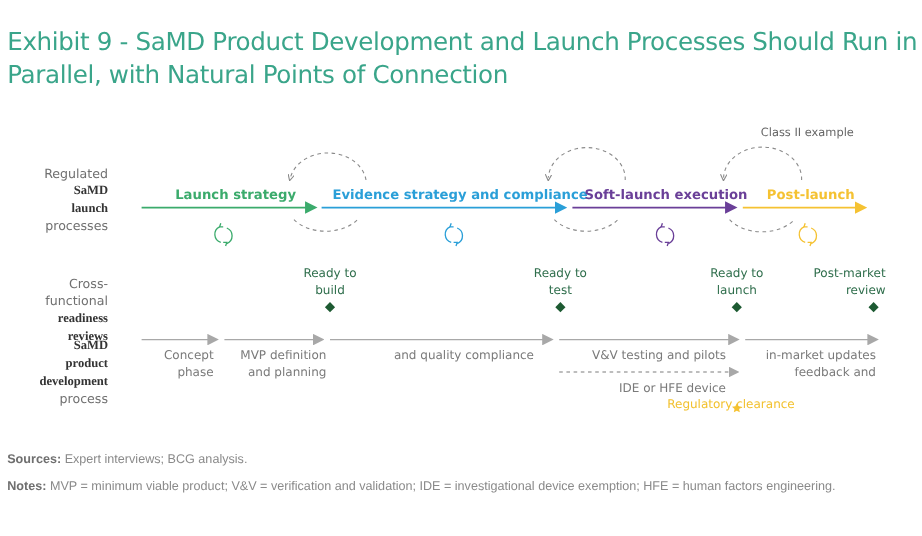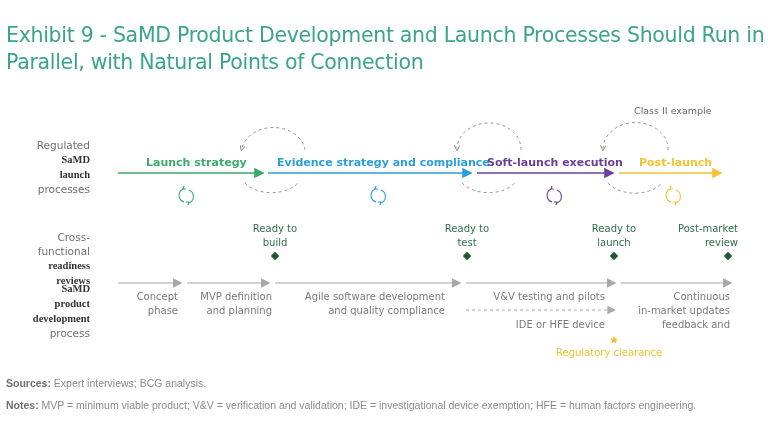--- a/index.html
+++ b/index.html
@@ -6,21 +6,21 @@
   body { width:768px; height:447px; position:relative; overflow:hidden; font-family:"Liberation Sans", sans-serif; }
   .title { position:absolute; left:6px; top:22px; width:760px; color:#3aa58a; font-family:"DejaVu Sans", sans-serif; font-size:20.5px; line-height:27px; letter-spacing:-0.3px; }
   .rowlabel { position:absolute; text-align:right; width:90px; left:0px; font-family:"DejaVu Sans", sans-serif; font-size:10.5px; line-height:14px; color:#707070; }
   .rowlabel b { color:#333; font-weight:bold;font-family:Liberation Serif, serif; }
   .phase { position:absolute; font-family:"DejaVu Sans", sans-serif; font-size:11px; font-weight:bold; white-space:nowrap; }
   .rev { position:absolute; font-family:"DejaVu Sans", sans-serif; font-size:10px; line-height:14px; color:#2f6e4c; text-align:center; white-space:nowrap; }
   .dev { position:absolute; font-family:"DejaVu Sans", sans-serif; font-size:10px; line-height:14px; color:#7a7a7a; text-align:right; white-space:nowrap; }
   .note { position:absolute; left:6px; font-family:"Liberation Sans", sans-serif; font-size:10.5px; color:#8a8a8a; white-space:nowrap; }
   .note b { color:#6f6f6f; font-weight:bold; }
   .classex { position:absolute; left:634px; top:105px; font-family:"DejaVu Sans", sans-serif; font-size:9.5px; color:#666; }
-  .regclear { position:absolute; left:556px; top:347px; font-family:"DejaVu Sans", sans-serif; font-size:10px; color:#f2c12e; white-space:nowrap; }
+  .regclear { position:absolute; left:556px; top:332px; font-family:"DejaVu Sans", sans-serif; font-size:10px; color:#f2c12e; white-space:nowrap; }
   svg.overlay { position:absolute; left:0; top:0; }
 </style>
 </head>
 <body>
 
 <div class="title">Exhibit 9 - SaMD Product Development and Launch Processes Should Run in Parallel, with Natural Points of Connection</div>
 
 <div class="classex">Class II example</div>
 
 <div class="rowlabel" style="top:138px;">
@@ -146,29 +146,27 @@
 
 <div class="dev" style="left:122px; top:290px; width:56px;">
   <div>Concept</div>
   <div>phase</div>
 </div>
 <div class="dev" style="left:186px; top:290px; width:86px;">
   <div>MVP definition</div>
   <div>and planning</div>
 </div>
 <div class="dev" style="left:295px; top:290px; width:150px;">
-  <div>Agile software development</div>
   <div>and quality compliance</div>
 </div>
 <div class="dev" style="left:475px; top:290px; width:130px;">
   <div>V&amp;V testing and pilots</div>
 </div>
 <div class="dev" style="left:475px; top:318px; width:130px;">IDE or HFE device</div>
 <div class="dev" style="left:622px; top:290px; width:108px;">
-  <div>Continuous</div>
   <div>in-market updates</div>
   <div>feedback and</div>
 </div>
 
 <div class="regclear">Regulatory clearance</div>
 
 <div class="note" style="top:377px;"><b>Sources:</b><span> Expert interviews; BCG analysis.</span></div>
 <div class="note" style="top:399px;"><b>Notes:</b><span> MVP = minimum viable product; V&amp;V = verification and validation; IDE = investigational device exemption; HFE = human factors engineering.</span></div>
 
 </body></html>

